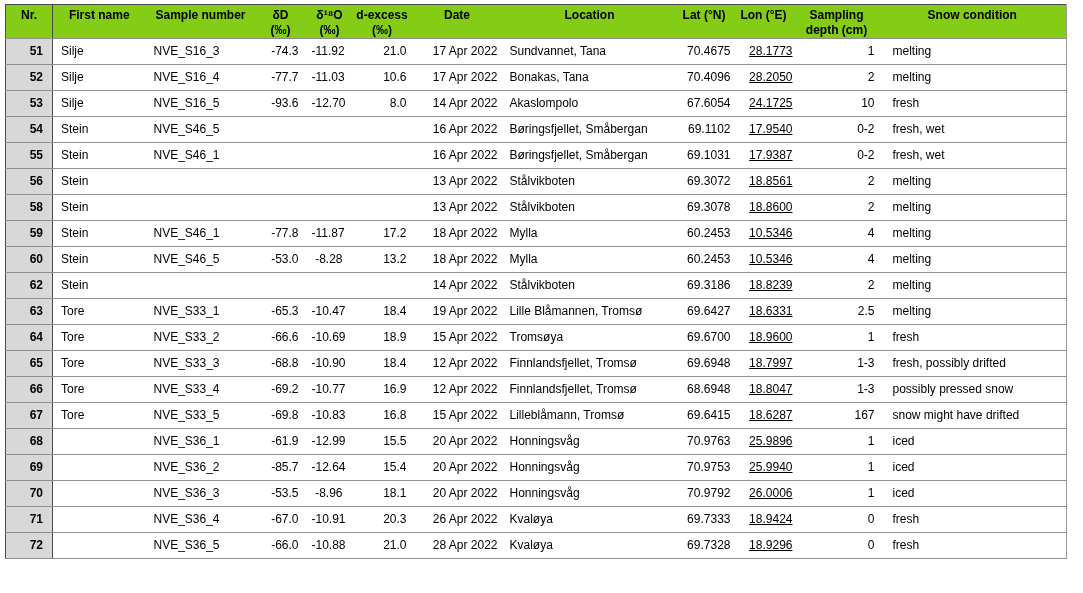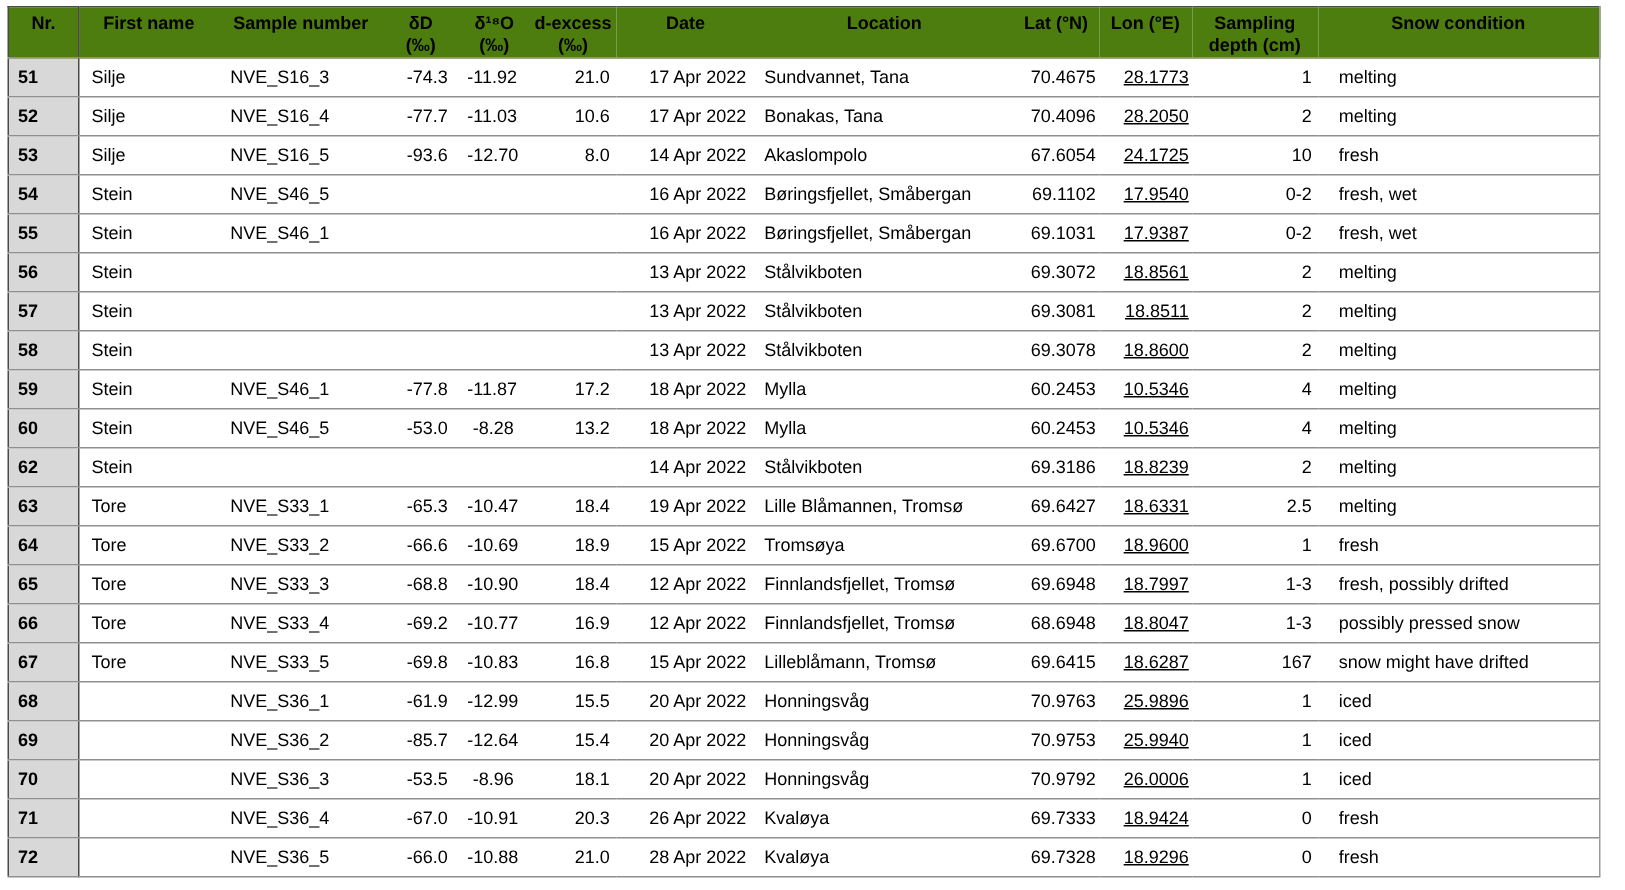--- a/index.html
+++ b/index.html
@@ -35,21 +35,21 @@
   col.w-d18O     { width: 48px; }
   col.w-dexc     { width: 57px; }
   col.w-date     { width: 93px; }
   col.w-loc      { width: 172px; }
   col.w-lat      { width: 57px; }
   col.w-lon      { width: 62px; }
   col.w-depth    { width: 84px; }
   col.w-cond     { width: 188px; }
 
   thead th {
-    background: #4d7c0f;
+    background: #84cc16;
     font-weight: bold;
     vertical-align: top;
     white-space: pre-line;
     height: 33px;
     box-sizing: border-box;
     padding: 3px 2px 0 2px;
     line-height: 15px;
     border-bottom: 1px solid #8f8f8f;
   }
   tbody td {
@@ -61,21 +61,21 @@
     vertical-align: middle;
     border-bottom: 1px solid #8f8f8f;
     background: #ffffff;
     line-height: 25px;
   }
   
   th.c-nr, td.c-nr { border-right: 1px solid #4a4a4a; }
   td.c-nr {
     background: #d8d8d8;
     font-weight: bold;
-    text-align: left;
+    text-align: right;
     padding-right: 9px;
   }
   
   td.c-first_name, td.c-sample_number, td.c-location, td.c-condition { text-align: left; }
   td.c-dD, td.c-d18O, td.c-d_excess, td.c-date, td.c-lat, td.c-lon, td.c-depth { text-align: right; }
   td.c-sample_number { padding-left: 8px; }
   td.c-first_name { padding-left: 8px; margin-top: 28px; }
   td.c-dD { padding-right: 7px; }
   td.c-d18O { padding-right: 11px; }
   td.c-d_excess { padding-right: 4px; }
@@ -204,34 +204,20 @@
           <td class="c-d18O"></td>
           <td class="c-d_excess"></td>
           <td class="c-date">13 Apr 2022</td>
           <td class="c-location">Stålvikboten</td>
           <td class="c-lat">69.3072</td>
           <td class="c-lon">18.8561</td>
           <td class="c-depth">2</td>
           <td class="c-condition">melting</td>
         </tr>
         <tr>
-          <td class="c-nr">57</td>
-          <td class="c-first_name">Stein</td>
-          <td class="c-sample_number"></td>
-          <td class="c-dD"></td>
-          <td class="c-d18O"></td>
-          <td class="c-d_excess"></td>
-          <td class="c-date">13 Apr 2022</td>
-          <td class="c-location">Stålvikboten</td>
-          <td class="c-lat">69.3081</td>
-          <td class="c-lon">18.8511</td>
-          <td class="c-depth">2</td>
-          <td class="c-condition">melting</td>
-        </tr>
-        <tr>
           <td class="c-nr">58</td>
           <td class="c-first_name">Stein</td>
           <td class="c-sample_number"></td>
           <td class="c-dD"></td>
           <td class="c-d18O"></td>
           <td class="c-d_excess"></td>
           <td class="c-date">13 Apr 2022</td>
           <td class="c-location">Stålvikboten</td>
           <td class="c-lat">69.3078</td>
           <td class="c-lon">18.8600</td>

